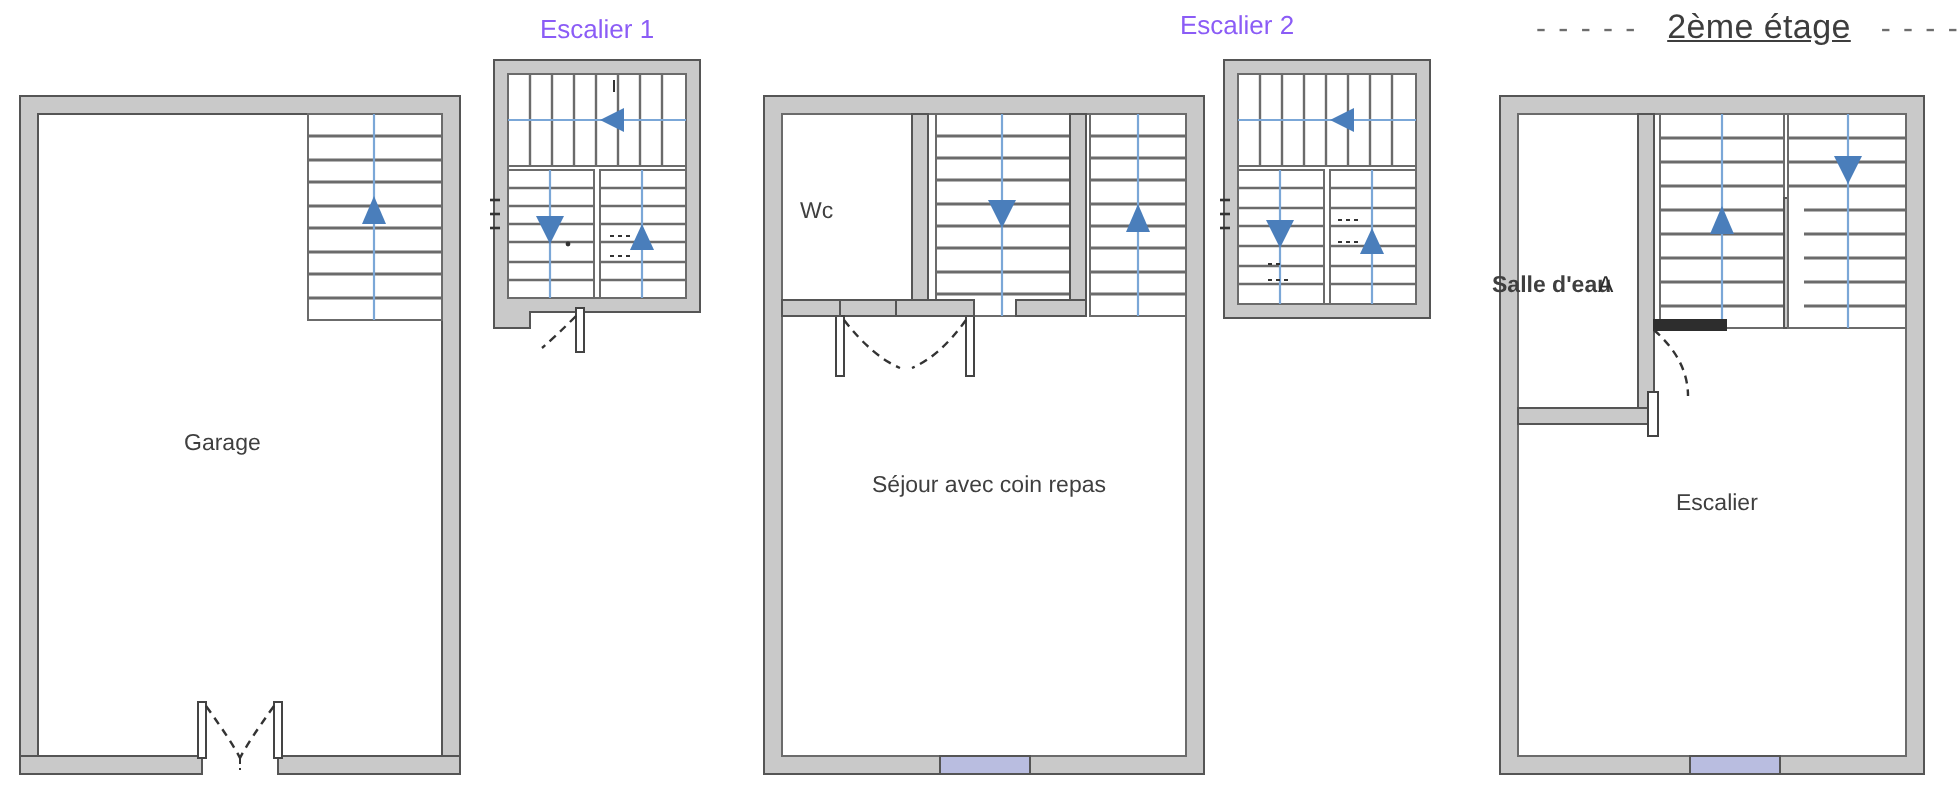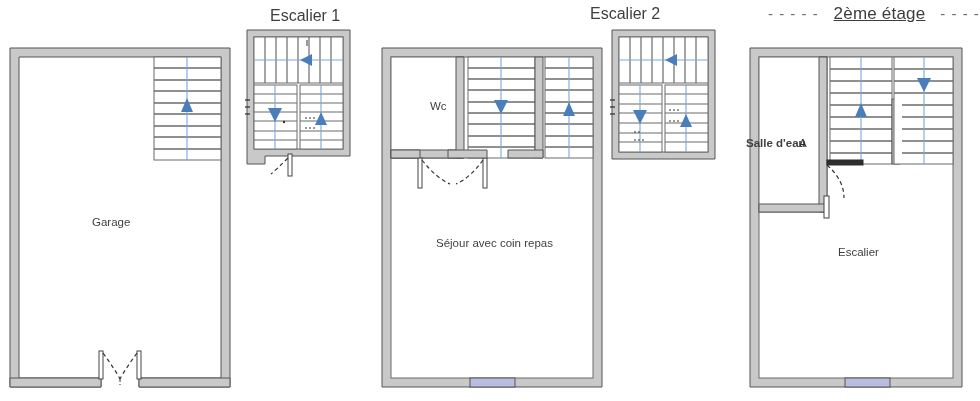--- a/index.html
+++ b/index.html
@@ -25,22 +25,22 @@
     white-space: nowrap;
     letter-spacing: 0.2px;
   }
   .title .dash {
     color: #6d6d6d;
     font-size: 15px;
     letter-spacing: 1px;
   }
   .subtitle {
     position: absolute;
-    font-size: 16px;
-    color: #404040;
+    font-size: 13px;
+    color: #8b5cf6;
     white-space: nowrap;
   }
   .plan { position: absolute; }
   .plan svg { display: block; }
   .roomlabel {
     position: absolute;
     font-size: 11.5px;
     color: #3f3f3f;
     white-space: nowrap;
   }
@@ -226,21 +226,21 @@
       <path d="M11,104 H40 V112 H11 Z" fill="#c9c9c9" stroke="#555555" stroke-width="1"></path>
       <path d="M68,104 H107 V112 H68 Z" fill="#c9c9c9" stroke="#555555" stroke-width="1"></path>
       <path d="M128,104 H163 V112 H128 Z" fill="#c9c9c9" stroke="#555555" stroke-width="1"></path>
 
       <g>
         <rect x="90" y="332" width="45" height="9" fill="#b9bde0" stroke="#555555" stroke-width="1"></rect>
       </g>
     </svg>
   </div>
 
-  <div class="roomlabel" style="left:400px; top:100px;margin-left:30px;">Wc</div>
+  <div class="roomlabel" style="left:400px; top:100px;">Wc</div>
   <div class="roomlabel" style="left:436px; top:237px;">Séjour avec coin repas</div>
 
   <div class="plan" style="left:610px; top:28px;">
     <svg width="110" height="140" viewBox="0 0 110 140">
       <g>
         <path d="M2,2 H105 V131 H2 Z" fill="#c9c9c9" stroke="#555555" stroke-width="1"></path>
         <rect x="9" y="9" width="89" height="115" fill="#ffffff" stroke="#6b6b6b" stroke-width="1"></rect>
       </g>
 
       <g>

